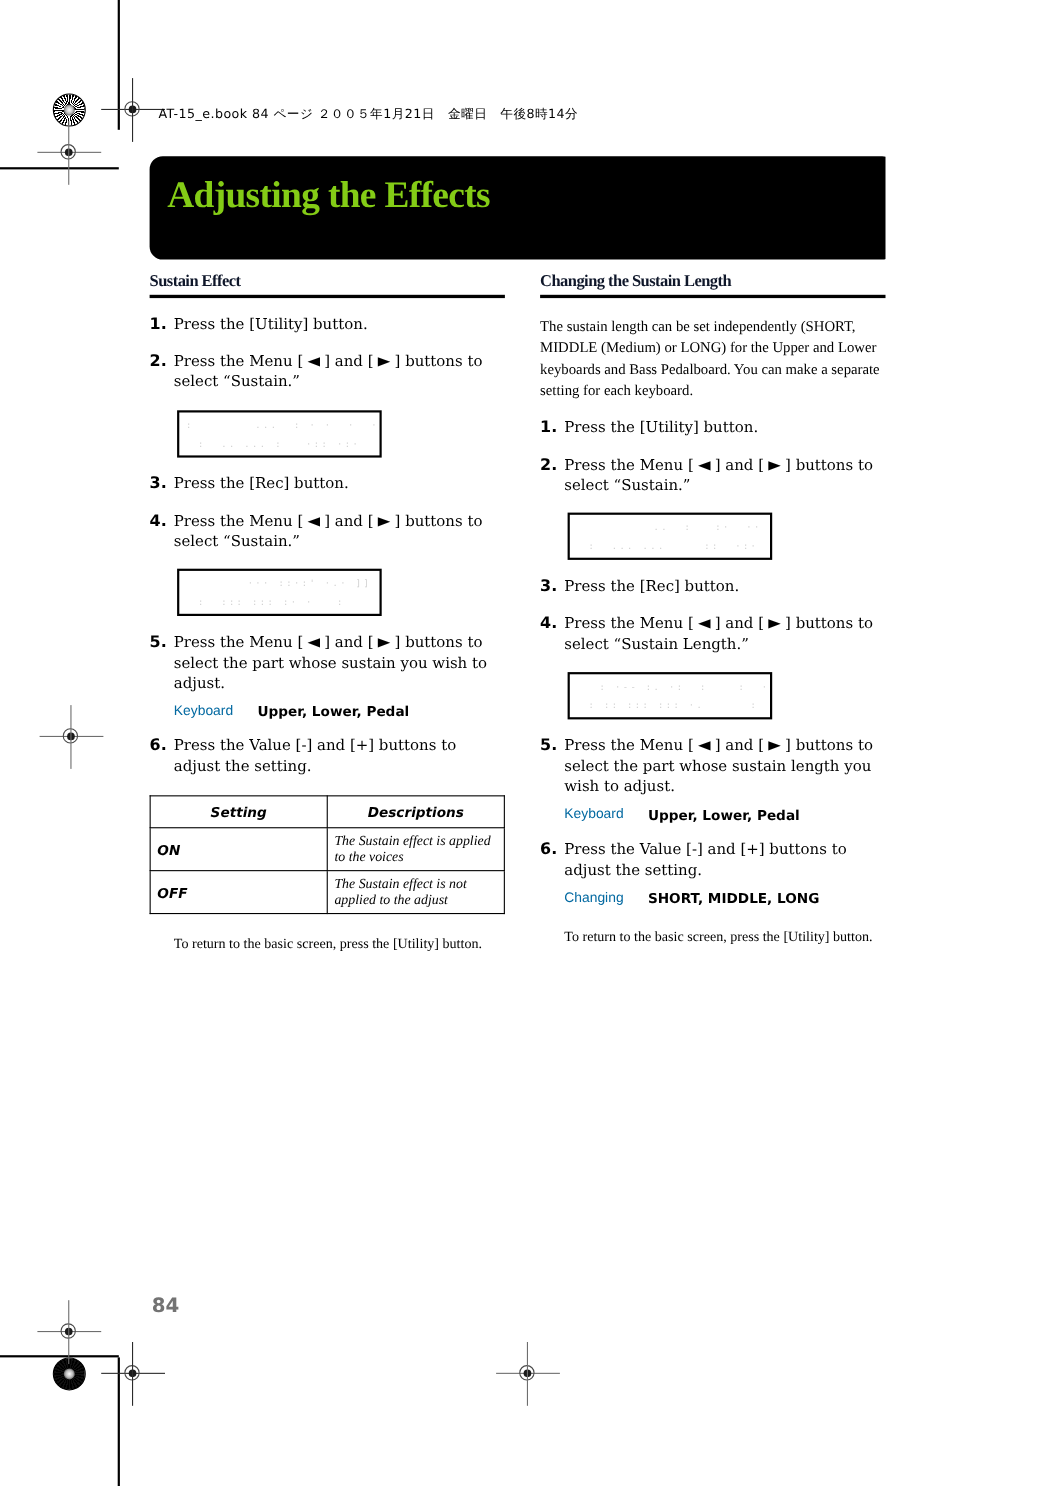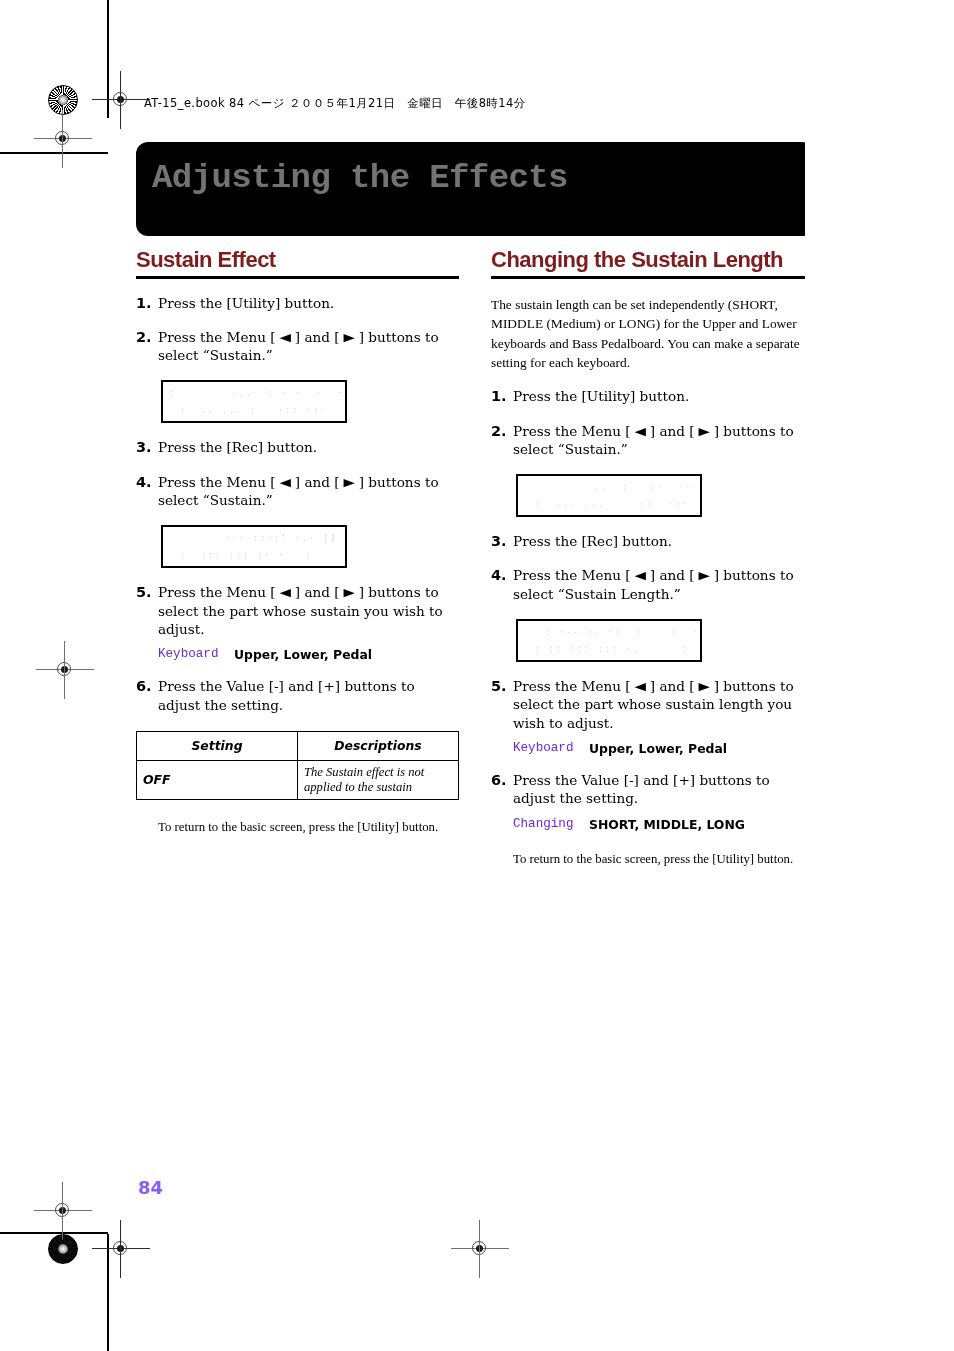--- a/index.html
+++ b/index.html
@@ -99,45 +99,45 @@
     top: 142px;
     width: 678px;
     height: 94px;
     background: #000000;
     border-radius: 12px;
   }
   .banner-title {
     position: absolute;
     left: 16px;
     top: 17px;
-    font-family: Liberation Mono, monospace;
+    font-family: Liberation Serif, serif;
     font-weight: bold;
     font-size: 34px;
     letter-spacing: -0.6px;
-    color: #737373;
+    color: #84cc16;
     white-space: nowrap;
   }
 
   
   .col {
     position: absolute;
     top: 248px;
     width: 323px;
   }
   .col-left  { left: 136px; }
   .col-right { left: 491px; }
 
   h2.section {
     margin: 0;
-    font-family: Liberation Sans, sans-serif;
-    font-weight: bold;
-    font-size: 22px;
+    font-family: Liberation Serif, serif;
+    font-weight: bold;
+    font-size: 15px;
     letter-spacing: -0.5px;
     line-height: 1.12;
-    color: #7f1d1d;
+    color: #0f172a;
     white-space: nowrap;
   }
   .rule {
     margin-top: 3px;
     height: 3px;
     background: #000;
   }
   .rule.short { width: 323px; }
 
   p.intro {
@@ -179,22 +179,22 @@
   
   .param {
     display: flex;
     margin-top: 9px;
     margin-left: 22px;
     font-size: 12.6px;
   }
   .param .plabel {
     flex: 0 0 auto;
     min-width: 64px;
-    font-family: Liberation Mono, monospace;
-    color: #6d28d9;
+    font-family: Liberation Sans, sans-serif;
+    color: #0369a1;
   }
   .param .pvalue {
     font-family: "DejaVu Sans", sans-serif;
     font-weight: bold;
     font-size: 12.4px;
     margin-left: 12px;
   }
 
   
   .lcd {
@@ -263,21 +263,21 @@
   .col-right p.footnote { margin-left: 22px; }
 
   
   .pagenum {
     position: absolute;
     left: 138px;
     top: 1177px;
     font-family: "DejaVu Sans", sans-serif;
     font-weight: bold;
     font-size: 18px;
-    color: #8b5cf6;
+    color: #737373;
   }
 </style>
 </head>
 <body>
 
 <div class="page">
 
   <div class="trimline" style="left:0px;  top:152px; width:108px; height:2px;"></div>
   <div class="trimline" style="left:846px; top:152px; width:108px; height:2px;"></div>
   <div class="trimline" style="left:0px;  top:1232px; width:108px; height:2px;"></div>
@@ -406,22 +406,26 @@
 
     <table class="settings">
       <thead>
         <tr>
           <th>Setting</th>
           <th>Descriptions</th>
         </tr>
       </thead>
       <tbody>
         <tr>
+          <td class="key">ON</td>
+          <td class="desc">The Sustain effect is applied to the voices</td>
+        </tr>
+        <tr>
           <td class="key">OFF</td>
-          <td class="desc">The Sustain effect is not applied to the sustain</td>
+          <td class="desc">The Sustain effect is not applied to the adjust</td>
         </tr>
       </tbody>
     </table>
 
     <p class="footnote">To return to the basic screen, press the [Utility] button.</p>
   </div>
 
   <div class="col col-right">
 
     <h2 class="section">Changing the Sustain Length</h2>

